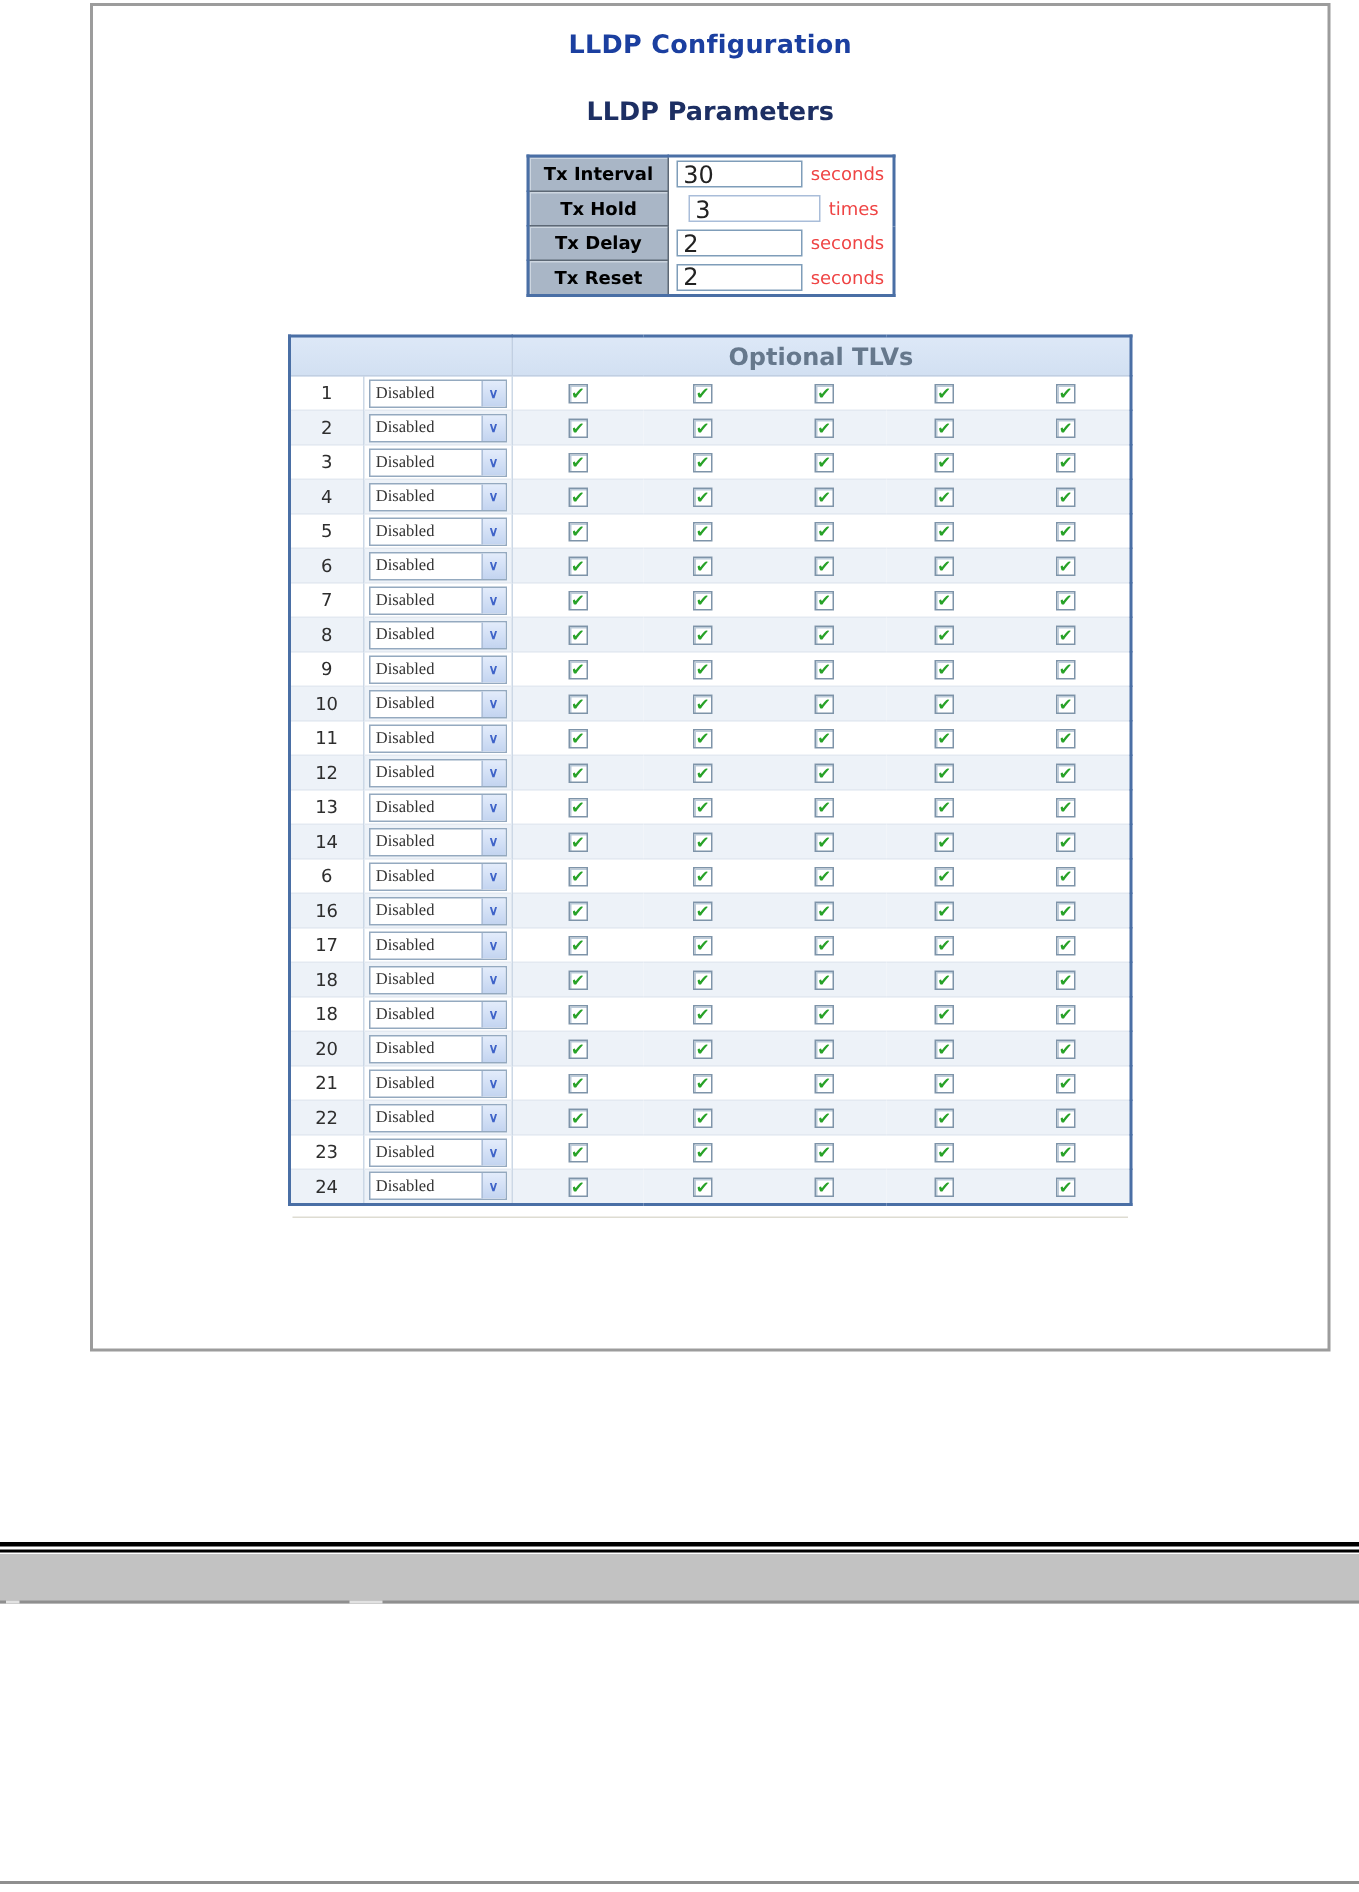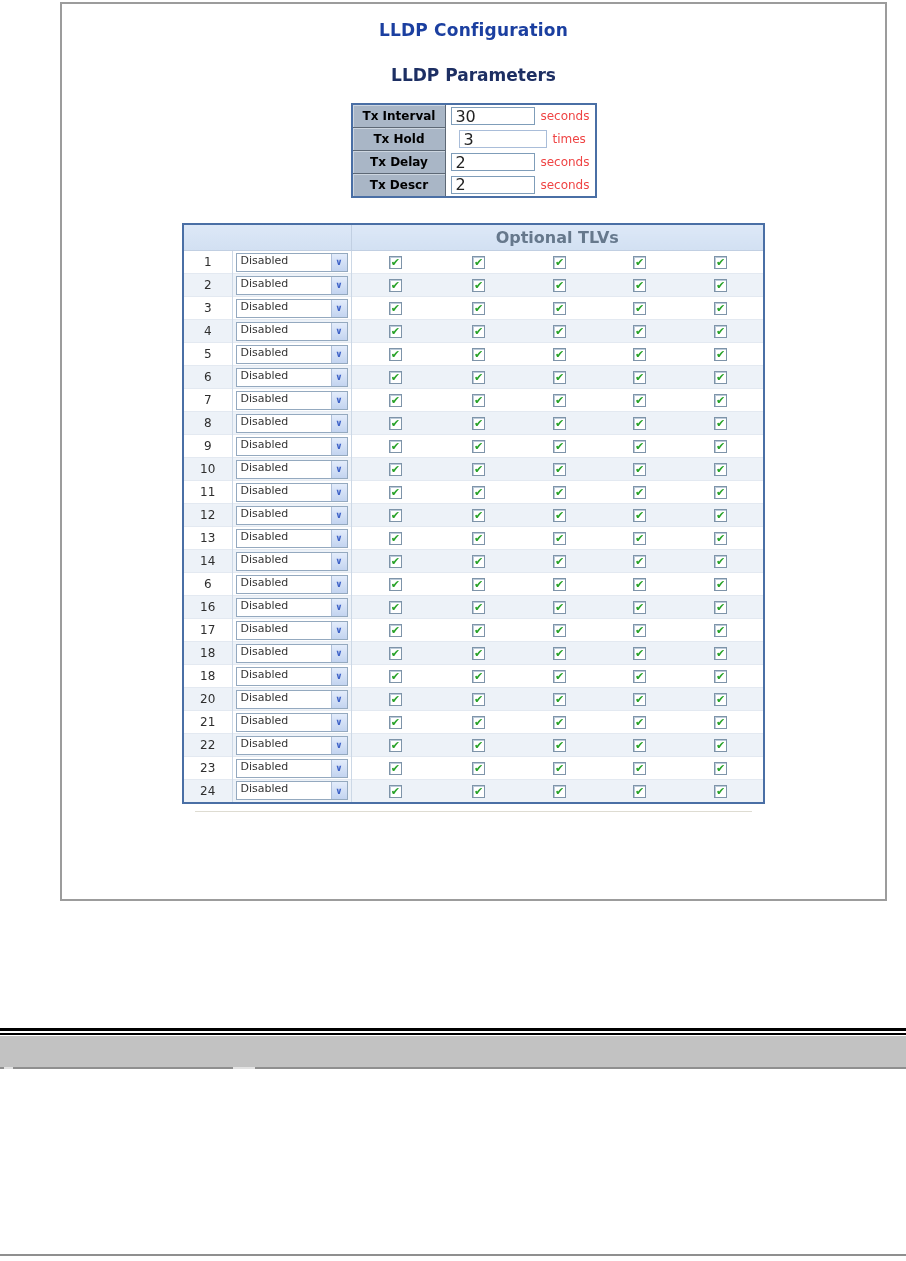--- a/index.html
+++ b/index.html
@@ -33,22 +33,22 @@
                    border-top-color:#edf3fb; border-left-color:#edf3fb; height:23px; }
   table.ports td { font-size:12px; color:#2e2e2e; height:23px; text-align:center; padding:1px 3px; }
   table.ports tr.data + tr.data td { border-top:1px solid #e3e9f1; }
   table.ports tr.even td { background:#edf2f8; }
   td.c-port { width:49px; border-right:1px solid #ccd8e6; }
   td.c-mode { width:95px; border-right:1px solid #ccd8e6; }
   td.c-tlv0 { width:88px; } td.c-tlv1 { width:79px; } td.c-tlv2 { width:83px; }
   td.c-tlv3 { width:77px; } td.c-tlv4 { width:86px; }
 
   
-  .sel { display:inline-flex; width:112px; height:19px; background:#fff;
-         border:1px solid #94a9bf; cursor:default; }
+  .sel { display:inline-flex; align-items:center; width:92px; height:19px; background:#fff;
+         border:1px solid #94a9bf; cursor:default;font-family:Liberation Serif, serif; }
   .sel .sel-txt { flex:1; text-align:left; padding-left:4px; font-size:11px; color:#333;
                   white-space:nowrap; overflow:hidden; }
   .sel .sel-btn { width:16px; align-self:stretch; background:linear-gradient(#e3ecfb,#c3d4f0);
                   border-left:1px solid #aebfd8; color:#3f63c8; font-size:9px; font-weight:bold;
                   display:flex; align-items:center; justify-content:center; }
 
   
   .cb { display:inline-block; width:13px; height:13px; background:#fff;
         border:1px solid #7e94a9; box-shadow:inset 1px 1px 0 #bccbd9;
         font-size:11px; line-height:11px; font-weight:bold; color:#28a228; text-align:center;
@@ -89,21 +89,21 @@
           </tr>
           <tr>
             <td class="p-label">Tx Hold</td>
             <td class="p-value"><input class="p-input alt" type="text" value="3" style=""><span class="p-unit">times</span></td>
           </tr>
           <tr>
             <td class="p-label">Tx Delay</td>
             <td class="p-value"><input class="p-input" type="text" value="2" style=""><span class="p-unit">seconds</span></td>
           </tr>
           <tr>
-            <td class="p-label">Tx Descr</td>
+            <td class="p-label">Tx Reset</td>
             <td class="p-value"><input class="p-input" type="text" value="2" style=""><span class="p-unit">seconds</span></td>
           </tr>
         </tbody>
     </table>
 
     <table class="ports">
       <thead>
         <tr>
           <th colspan="2"></th>
           <th colspan="5">Optional TLVs</th>

